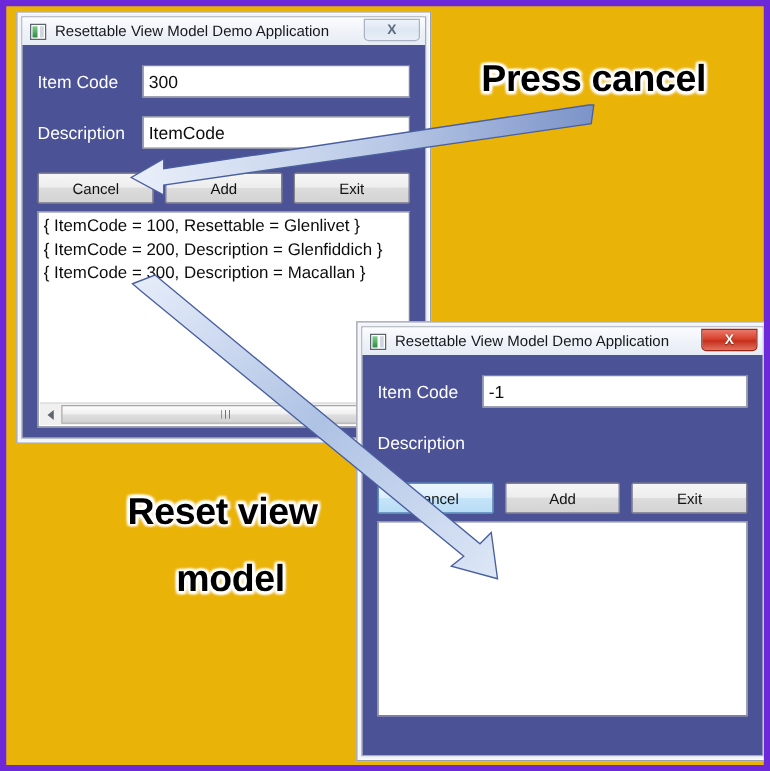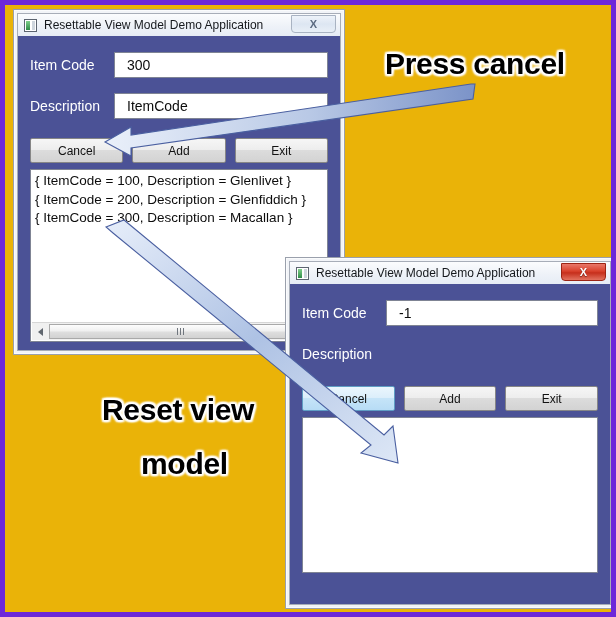--- a/index.html
+++ b/index.html
@@ -128,21 +128,21 @@
     font-family: "Liberation Sans", sans-serif;
   }
   .field-input {
     flex: 1 1 auto;
     height: 26px;
     background: #ffffff;
     border: 1px solid #7f8494;
     box-sizing: border-box;
     font-size: 14px;
     color: #0c0c0c;
-    padding: 0 12px;
+    padding: 0 4px;
     line-height: 24px;
     font-family: "Liberation Sans", sans-serif;
     margin-right: 12px;
     white-space: nowrap;
     overflow: hidden;
   }
   .btn-row {
     position: absolute;
     left: 12px; right: 12px;
     height: 25px;
@@ -281,21 +281,21 @@
         </div>
 
         <div class="btn-row" style="top:102px;">
           <div class="btn">Cancel</div>
           <div class="btn">Add</div>
           <div class="btn">Exit</div>
         </div>
 
         <div class="listbox" style="left:12px; right:12px; top:133px; height:173px;">
           <div style="padding-top:2px;">
-            <div class="list-item">{ ItemCode = 100, Description = Glenlivet }</div>
+            <div class="list-item">{ ItemCode = 100, Resettable = Glenlivet }</div>
             <div class="list-item">{ ItemCode = 200, Description = Glenfiddich }</div>
             <div class="list-item">{ ItemCode = 300, Description = Macallan }</div>
           </div>
 
           <div class="hscroll">
             <div class="hs-arrow">
               <span></span>
             </div>
             <div class="hs-track">
               <div class="hs-thumb">

